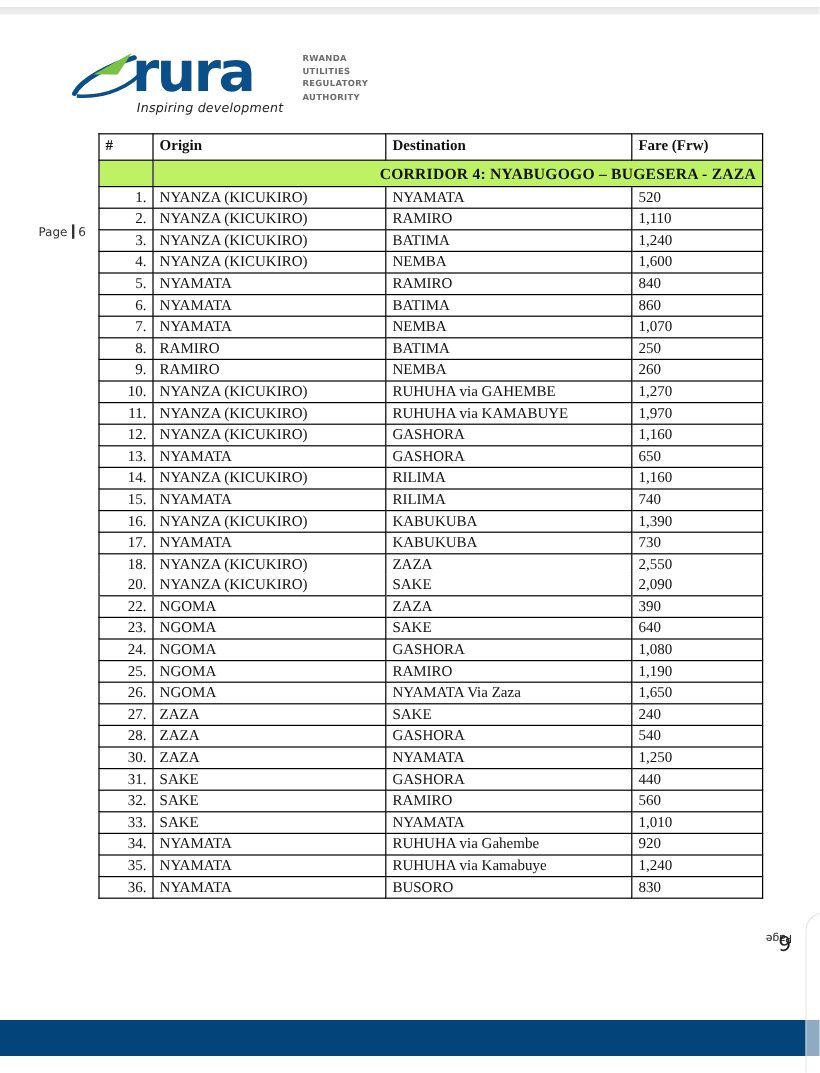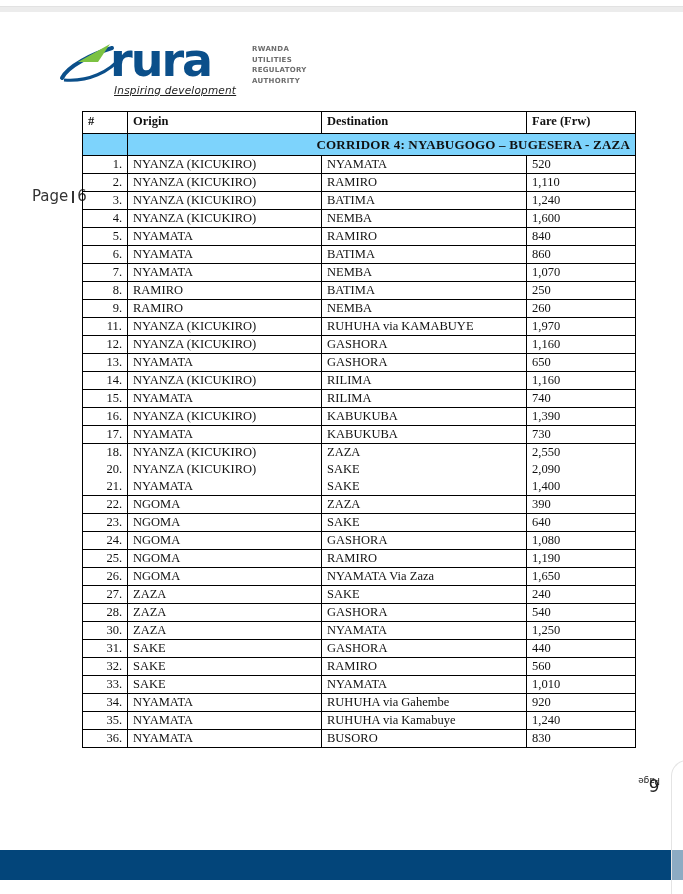--- a/index.html
+++ b/index.html
@@ -7,45 +7,45 @@
       width: 683px; height: 894px; position: relative; overflow: hidden;
       background: #ffffff; font-family: "Liberation Serif", serif;
     }
     .top-strip { position: absolute; left: 0; top: 0; width: 683px; height: 7px; background: #ffffff; }
     .top-line { position: absolute; left: 0; top: 6px; width: 683px; height: 5px; background: #ececec; border-top: 1px solid #e2e2e2; }
 
     .logo { position: absolute; left: 58px; top: 32px; width: 260px; height: 70px; }
     .logo svg { position: absolute; left: 0; top: 0; }
     .logo-tagline {
       position: absolute; left: 56px; top: 52px; font-family: "DejaVu Sans", sans-serif;
-      font-style: italic; font-size: 10.5px; color: #222; letter-spacing: 0.2px; white-space: nowrap; text-decoration: underline;
+      font-style: italic; font-size: 10.5px; color: #222; letter-spacing: 0.2px; white-space: nowrap;
     }
     .logo-authority {
       position: absolute; left: 194px; top: 12px; font-family: "DejaVu Sans", sans-serif;
       font-weight: bold; font-size: 7px; line-height: 10.5px; color: #6d6d6d; letter-spacing: 0.3px;
     }
     .logo-authority div { white-space: nowrap; }
 
     .margin-page {
       position: absolute; left: 32px; top: 187px; font-family: "DejaVu Sans", sans-serif;
-      font-size: 15px; color: #333; white-space: nowrap;
+      font-size: 10px; color: #333; white-space: nowrap;
     }
     .margin-page .bar { display: inline-block; width: 2px; height: 12px; background: #333; vertical-align: -2px; margin: 0 3px 0 4px; }
 
     table.fares {
       position: absolute; left: 82px; top: 111px; width: 553px;
       border-collapse: collapse; table-layout: fixed; font-size: 12.5px; color: #111;
     }
     table.fares td, table.fares th {
       border: 1px solid #000; padding: 0 5px; height: 17px; line-height: 17px;
       white-space: nowrap; overflow: hidden;
     }
     table.fares th { font-weight: bold; text-align: left; height: 21px; vertical-align: top; line-height: 18px; font-size: 12.5px; }
     col.c-num { width: 45px; } col.c-origin { width: 194px; } col.c-dest { width: 205px; } col.c-fare { width: 109px; }
-    tr.corridor td { background: #7dd3fc; height: 21px; font-weight: bold; font-size: 13px; letter-spacing: 0.2px; }
+    tr.corridor td { background: #bef264; height: 21px; font-weight: bold; font-size: 13px; letter-spacing: 0.2px; }
     tr.corridor td.title { text-align: right; }
     td.num { text-align: right; padding-right: 4px; }
     td.fare { text-align: left; vertical-align: bottom; line-height: 15px; }
     tr.merged td { border-top: none; border-bottom: none; }
     tr.merged.first td { border-top: 1px solid #000; }
     tr.merged.last td { border-bottom: 1px solid #000; }
 
     .side-page {
       position: absolute; left: 640px; top: 760px; width: 24px; height: 60px;
     }
@@ -157,20 +157,26 @@
         <td>BATIMA</td>
         <td class="fare">250</td>
       </tr>
       <tr>
         <td class="num">9.</td>
         <td>RAMIRO</td>
         <td>NEMBA</td>
         <td class="fare">260</td>
       </tr>
       <tr>
+        <td class="num">10.</td>
+        <td>NYANZA (KICUKIRO)</td>
+        <td>RUHUHA via GAHEMBE</td>
+        <td class="fare">1,270</td>
+      </tr>
+      <tr>
         <td class="num">11.</td>
         <td>NYANZA (KICUKIRO)</td>
         <td>RUHUHA via KAMABUYE</td>
         <td class="fare">1,970</td>
       </tr>
       <tr>
         <td class="num">12.</td>
         <td>NYANZA (KICUKIRO)</td>
         <td>GASHORA</td>
         <td class="fare">1,160</td>
@@ -209,26 +215,20 @@
         <td class="num">18.</td>
         <td>NYANZA (KICUKIRO)</td>
         <td>ZAZA</td>
         <td class="fare">2,550</td>
       </tr>
       <tr class="merged">
         <td class="num">20.</td>
         <td>NYANZA (KICUKIRO)</td>
         <td>SAKE</td>
         <td class="fare">2,090</td>
-      </tr>
-      <tr class="merged last">
-        <td class="num">21.</td>
-        <td>NYAMATA</td>
-        <td>SAKE</td>
-        <td class="fare">1,400</td>
       </tr>
       <tr>
         <td class="num">22.</td>
         <td>NGOMA</td>
         <td>ZAZA</td>
         <td class="fare">390</td>
       </tr>
       <tr>
         <td class="num">23.</td>
         <td>NGOMA</td>

